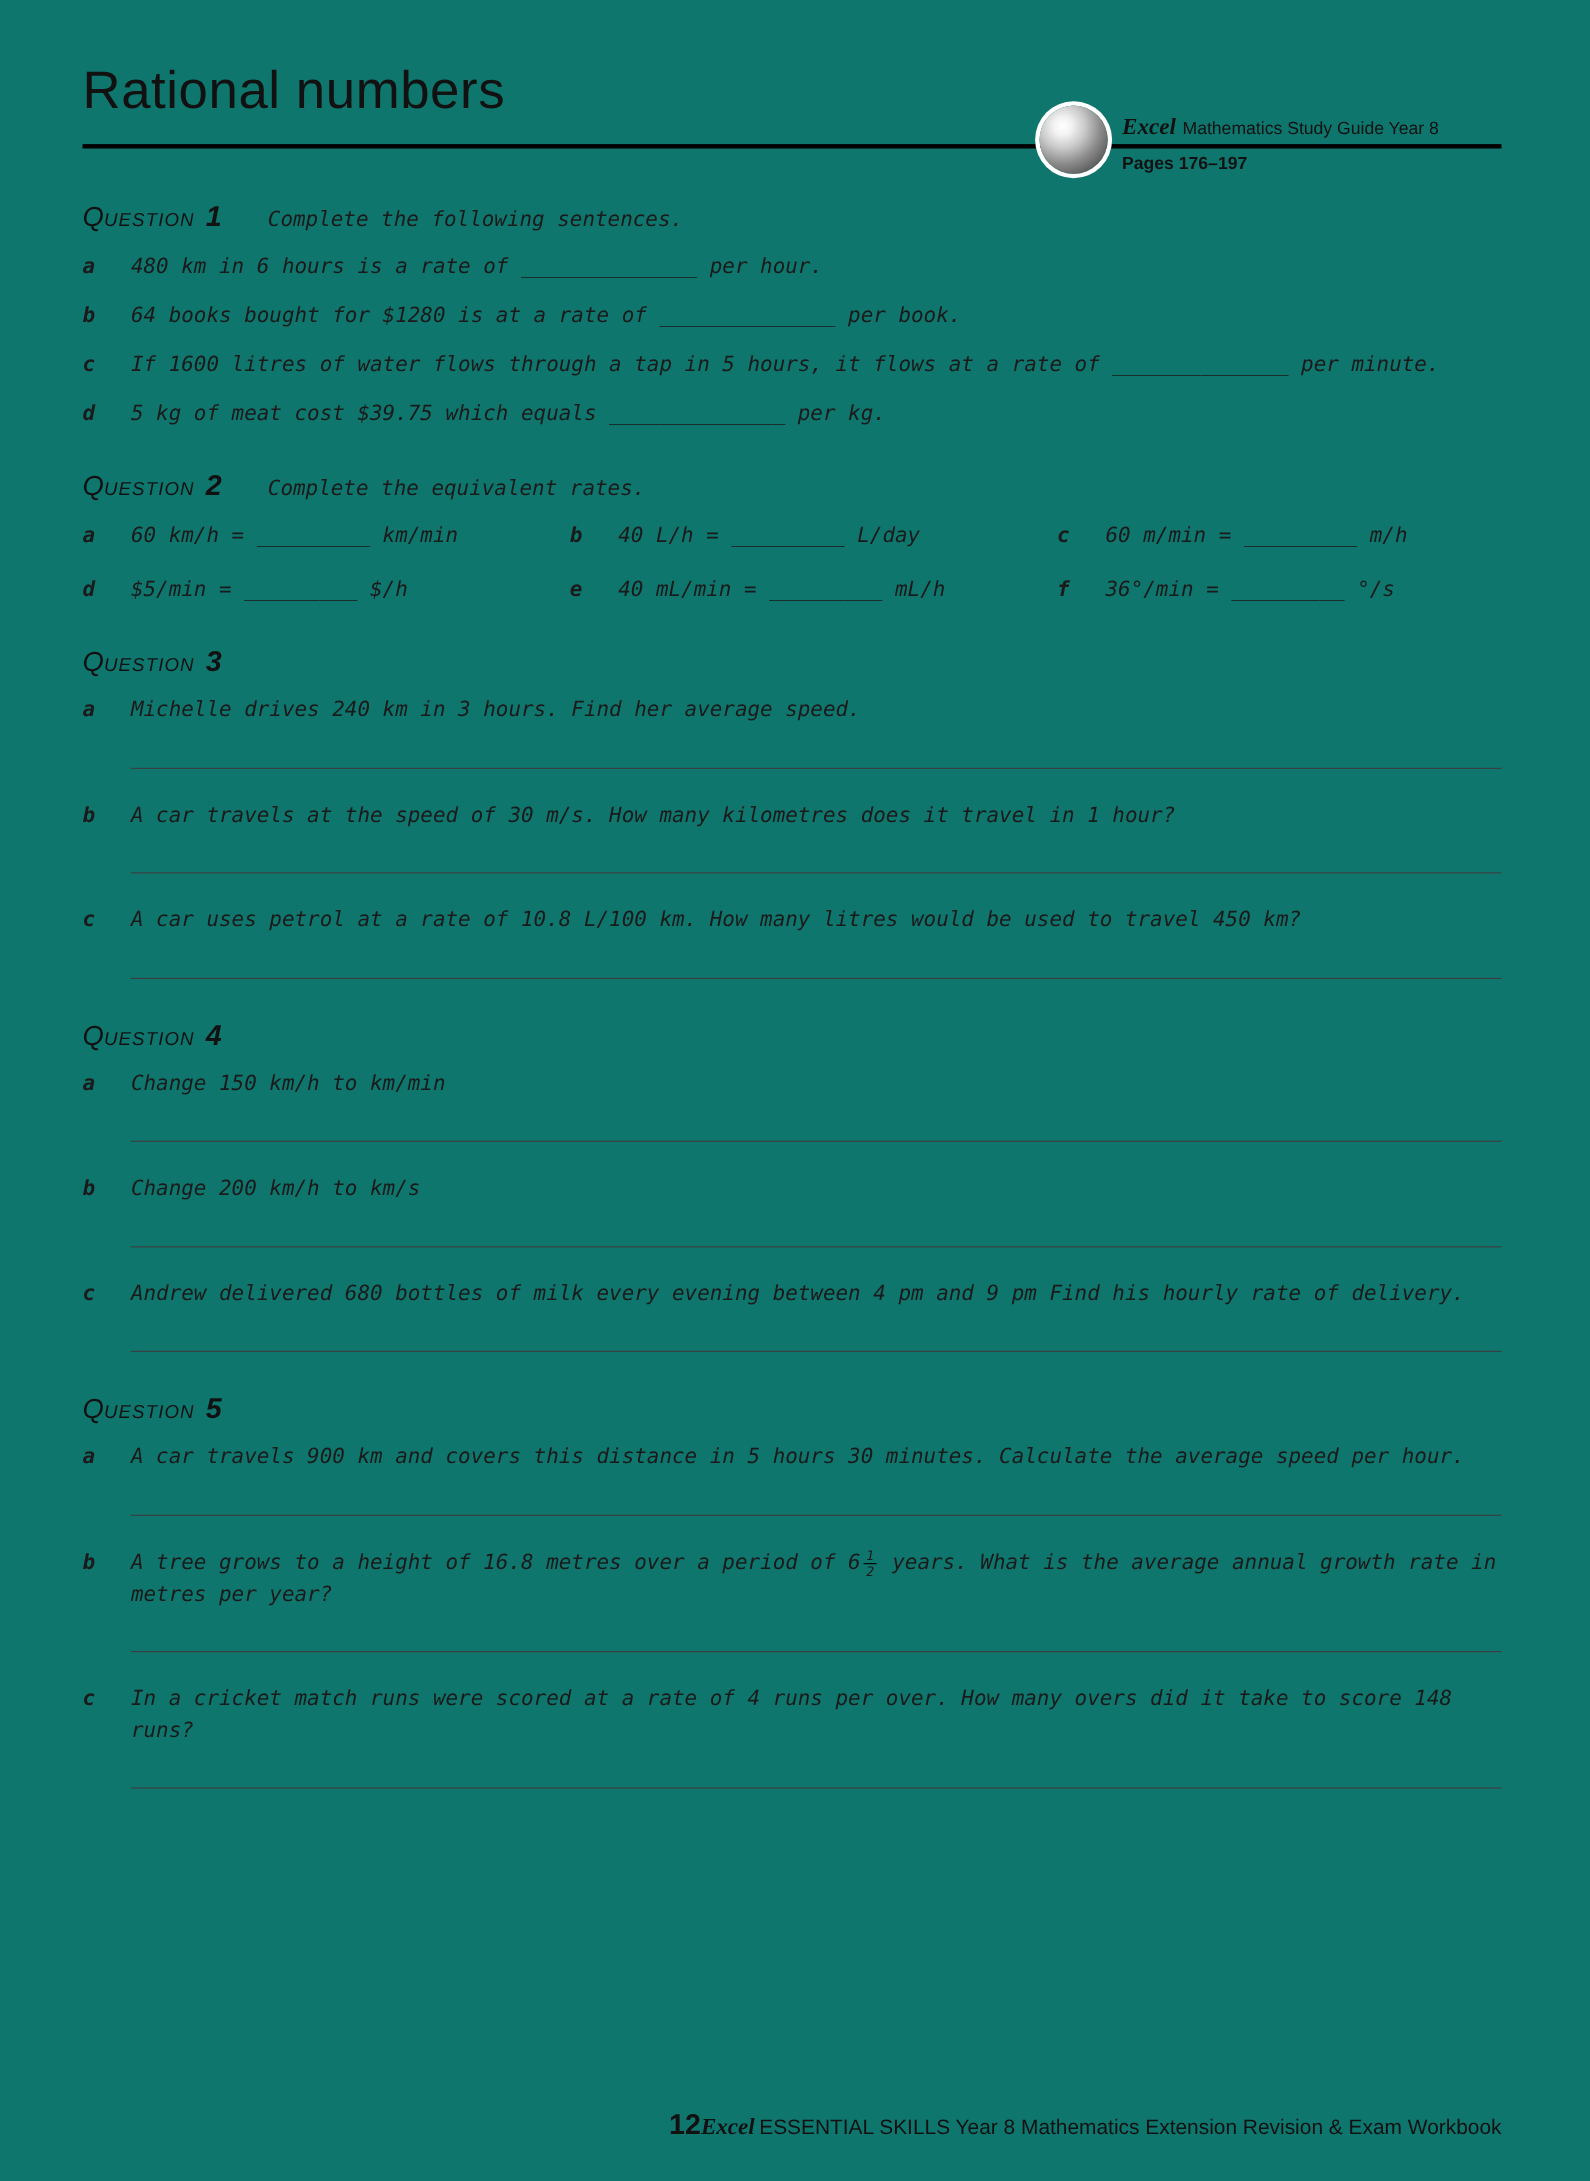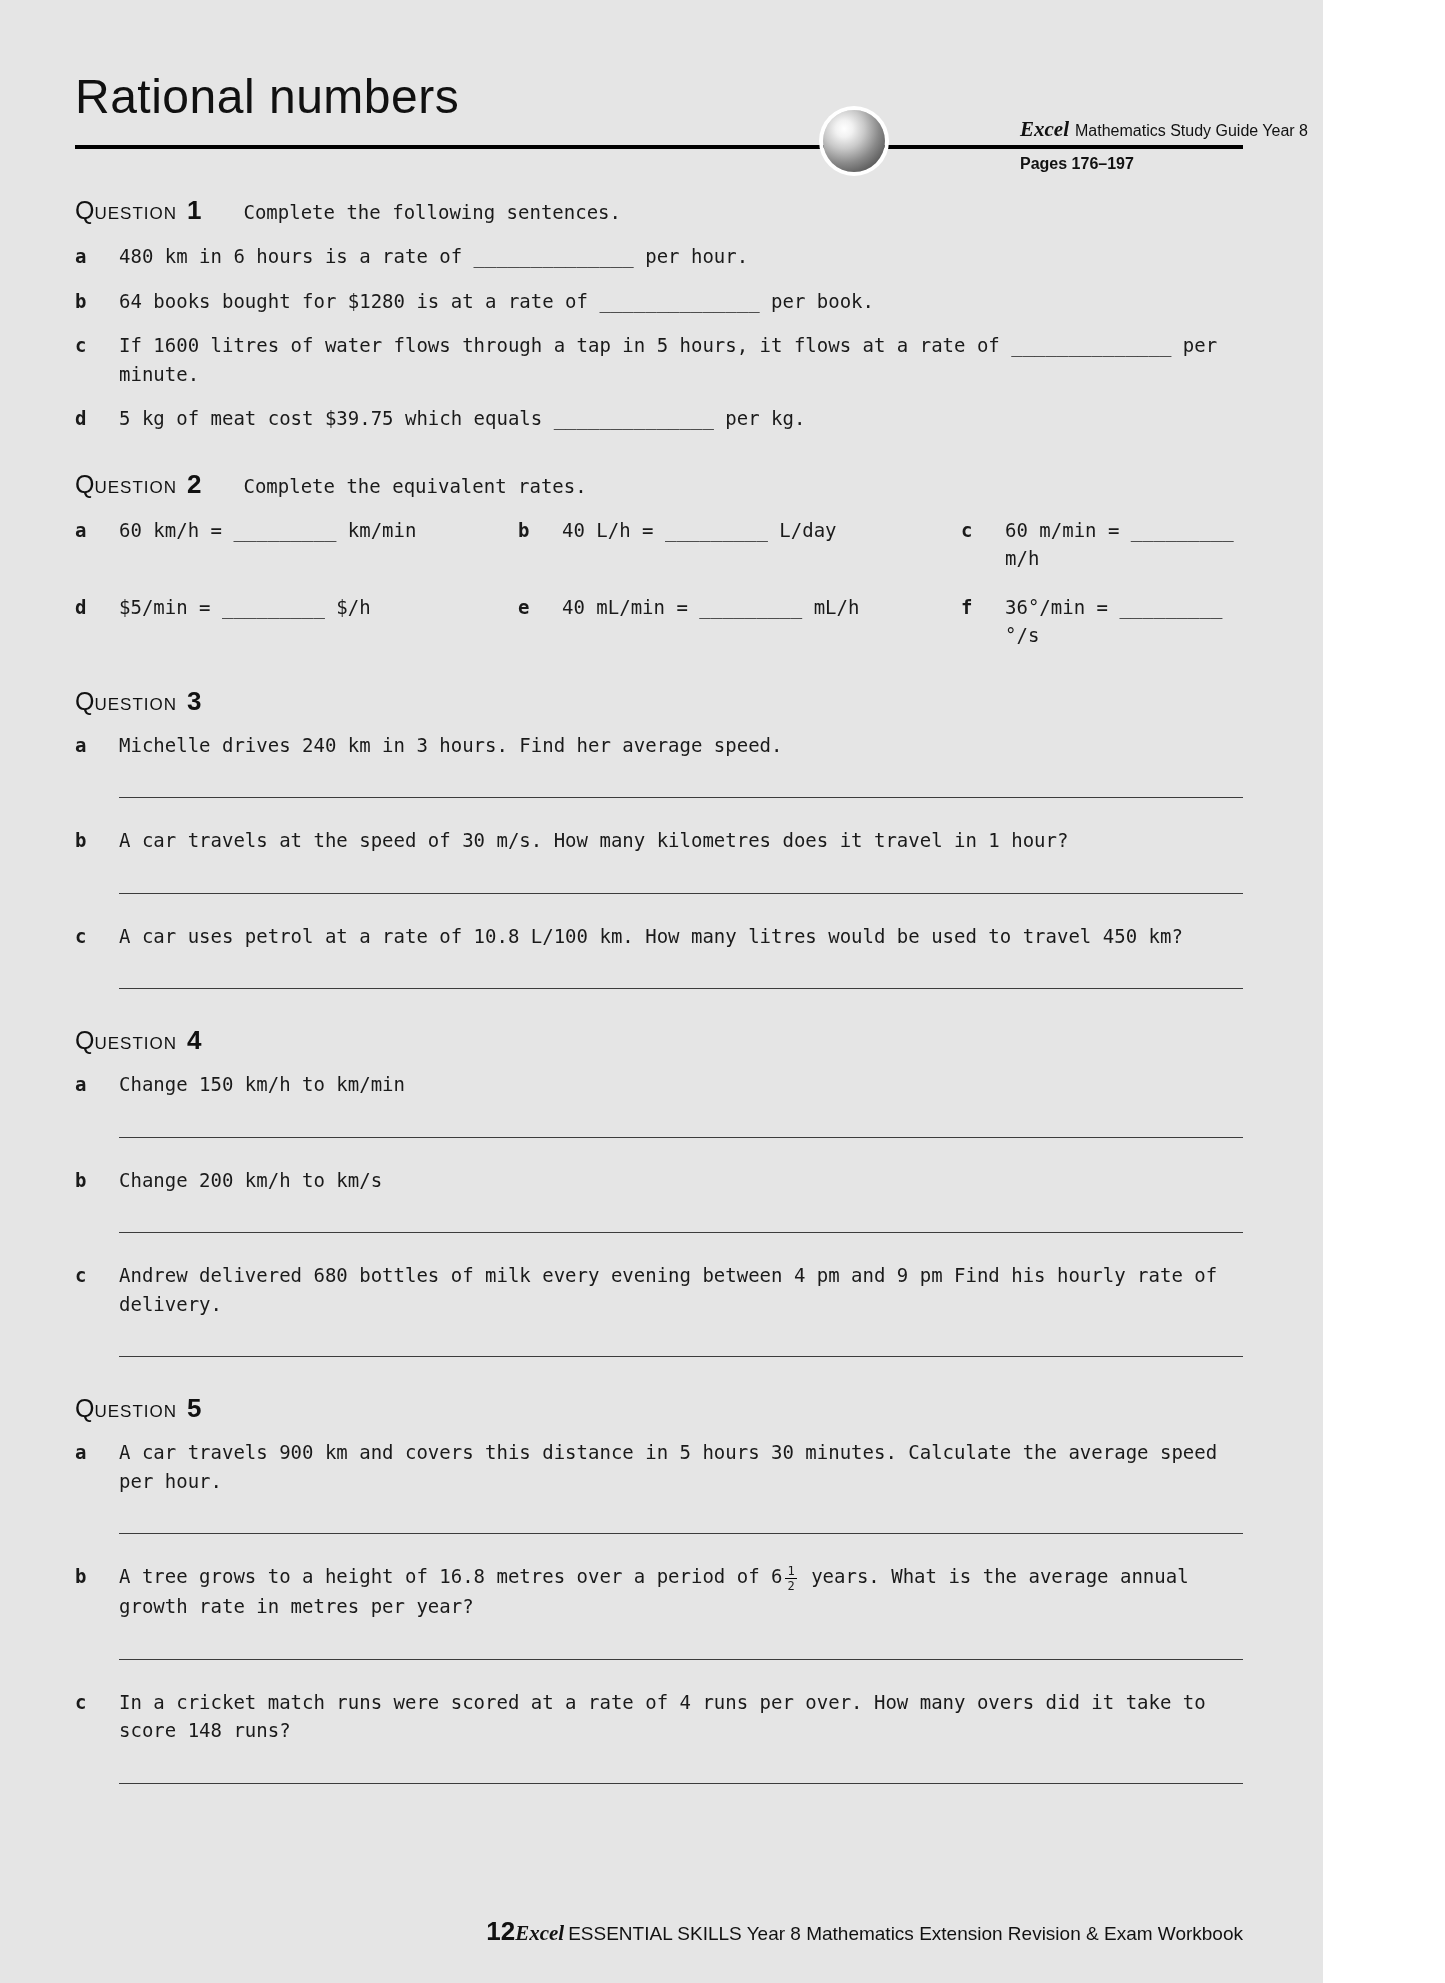--- a/index.html
+++ b/index.html
@@ -1,22 +1,22 @@
 <!DOCTYPE html>
 <html><head>
 <meta charset="utf-8">
 <style>
   * { box-sizing: border-box; margin: 0; padding: 0; }
   html, body { background: #ffffff; }
   .page {
     position: relative;
-    width: 1323px;
+    width: 1445px;
     height: 1983px;
-    background: #e5e5e5;
-    padding: 67px 80px 0 75px;
+    background: #0f766e;
+    padding: 53px 80px 0 75px;
     font-family: "DejaVu Sans Mono", monospace;
     color: #1a1a1a;
     overflow: hidden;
   }
   
   .header { position: relative; margin-bottom: 46px; }
   .title {
     font-family: "Liberation Sans", sans-serif;
     font-weight: 400;
     font-size: 48px;
@@ -62,21 +62,21 @@
   .brand-pages {
     position: absolute;
     left: 945px;
     top: 88px;
     font-family: "Liberation Sans", sans-serif;
     font-weight: 700;
     font-size: 16px;
     color: #111;
   }
   
-  .qsec { margin-top: 36px; }
+  .qsec { margin-top: 36px; font-style: italic; }
   .qsec.first { margin-top: 0; }
   .qhead { margin-bottom: 14px; }
   .qlabel {
     display: inline-block;
     font-family: "Liberation Sans", sans-serif;
     font-size: 17px;
     letter-spacing: 1px;
     color: #111;
   }
   .qlabel::first-letter { font-size: 25px; letter-spacing: 0; }

